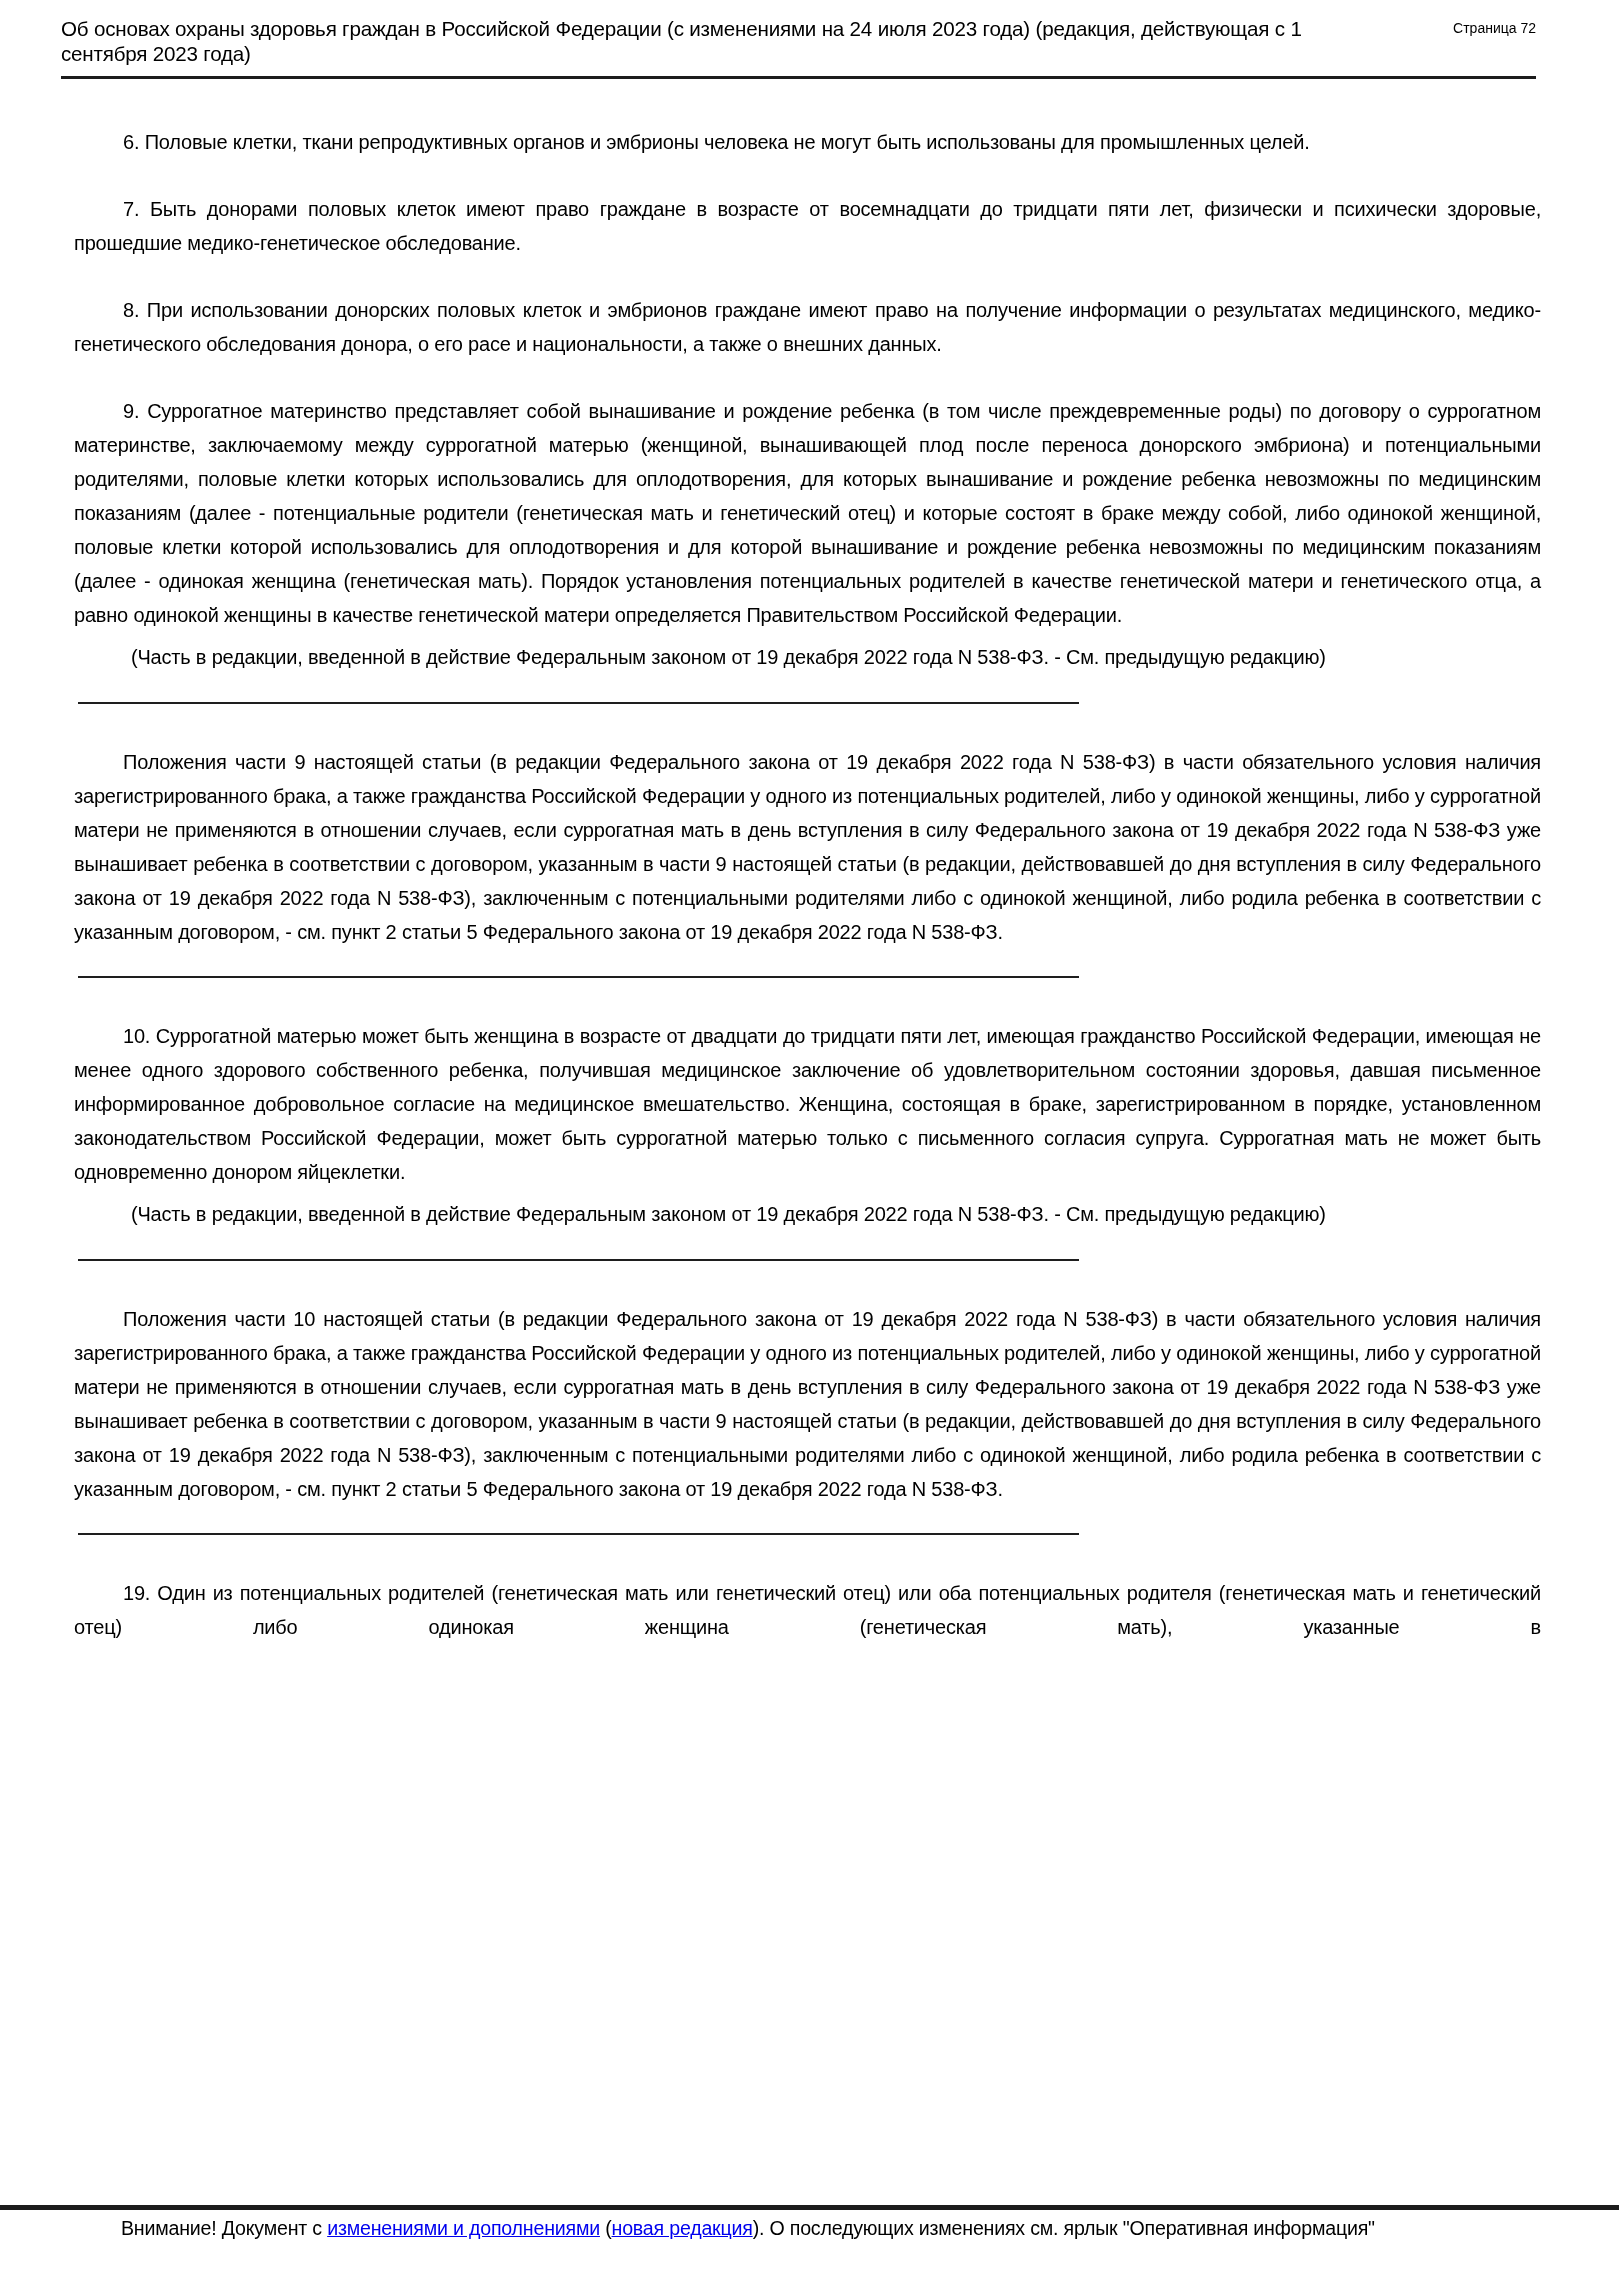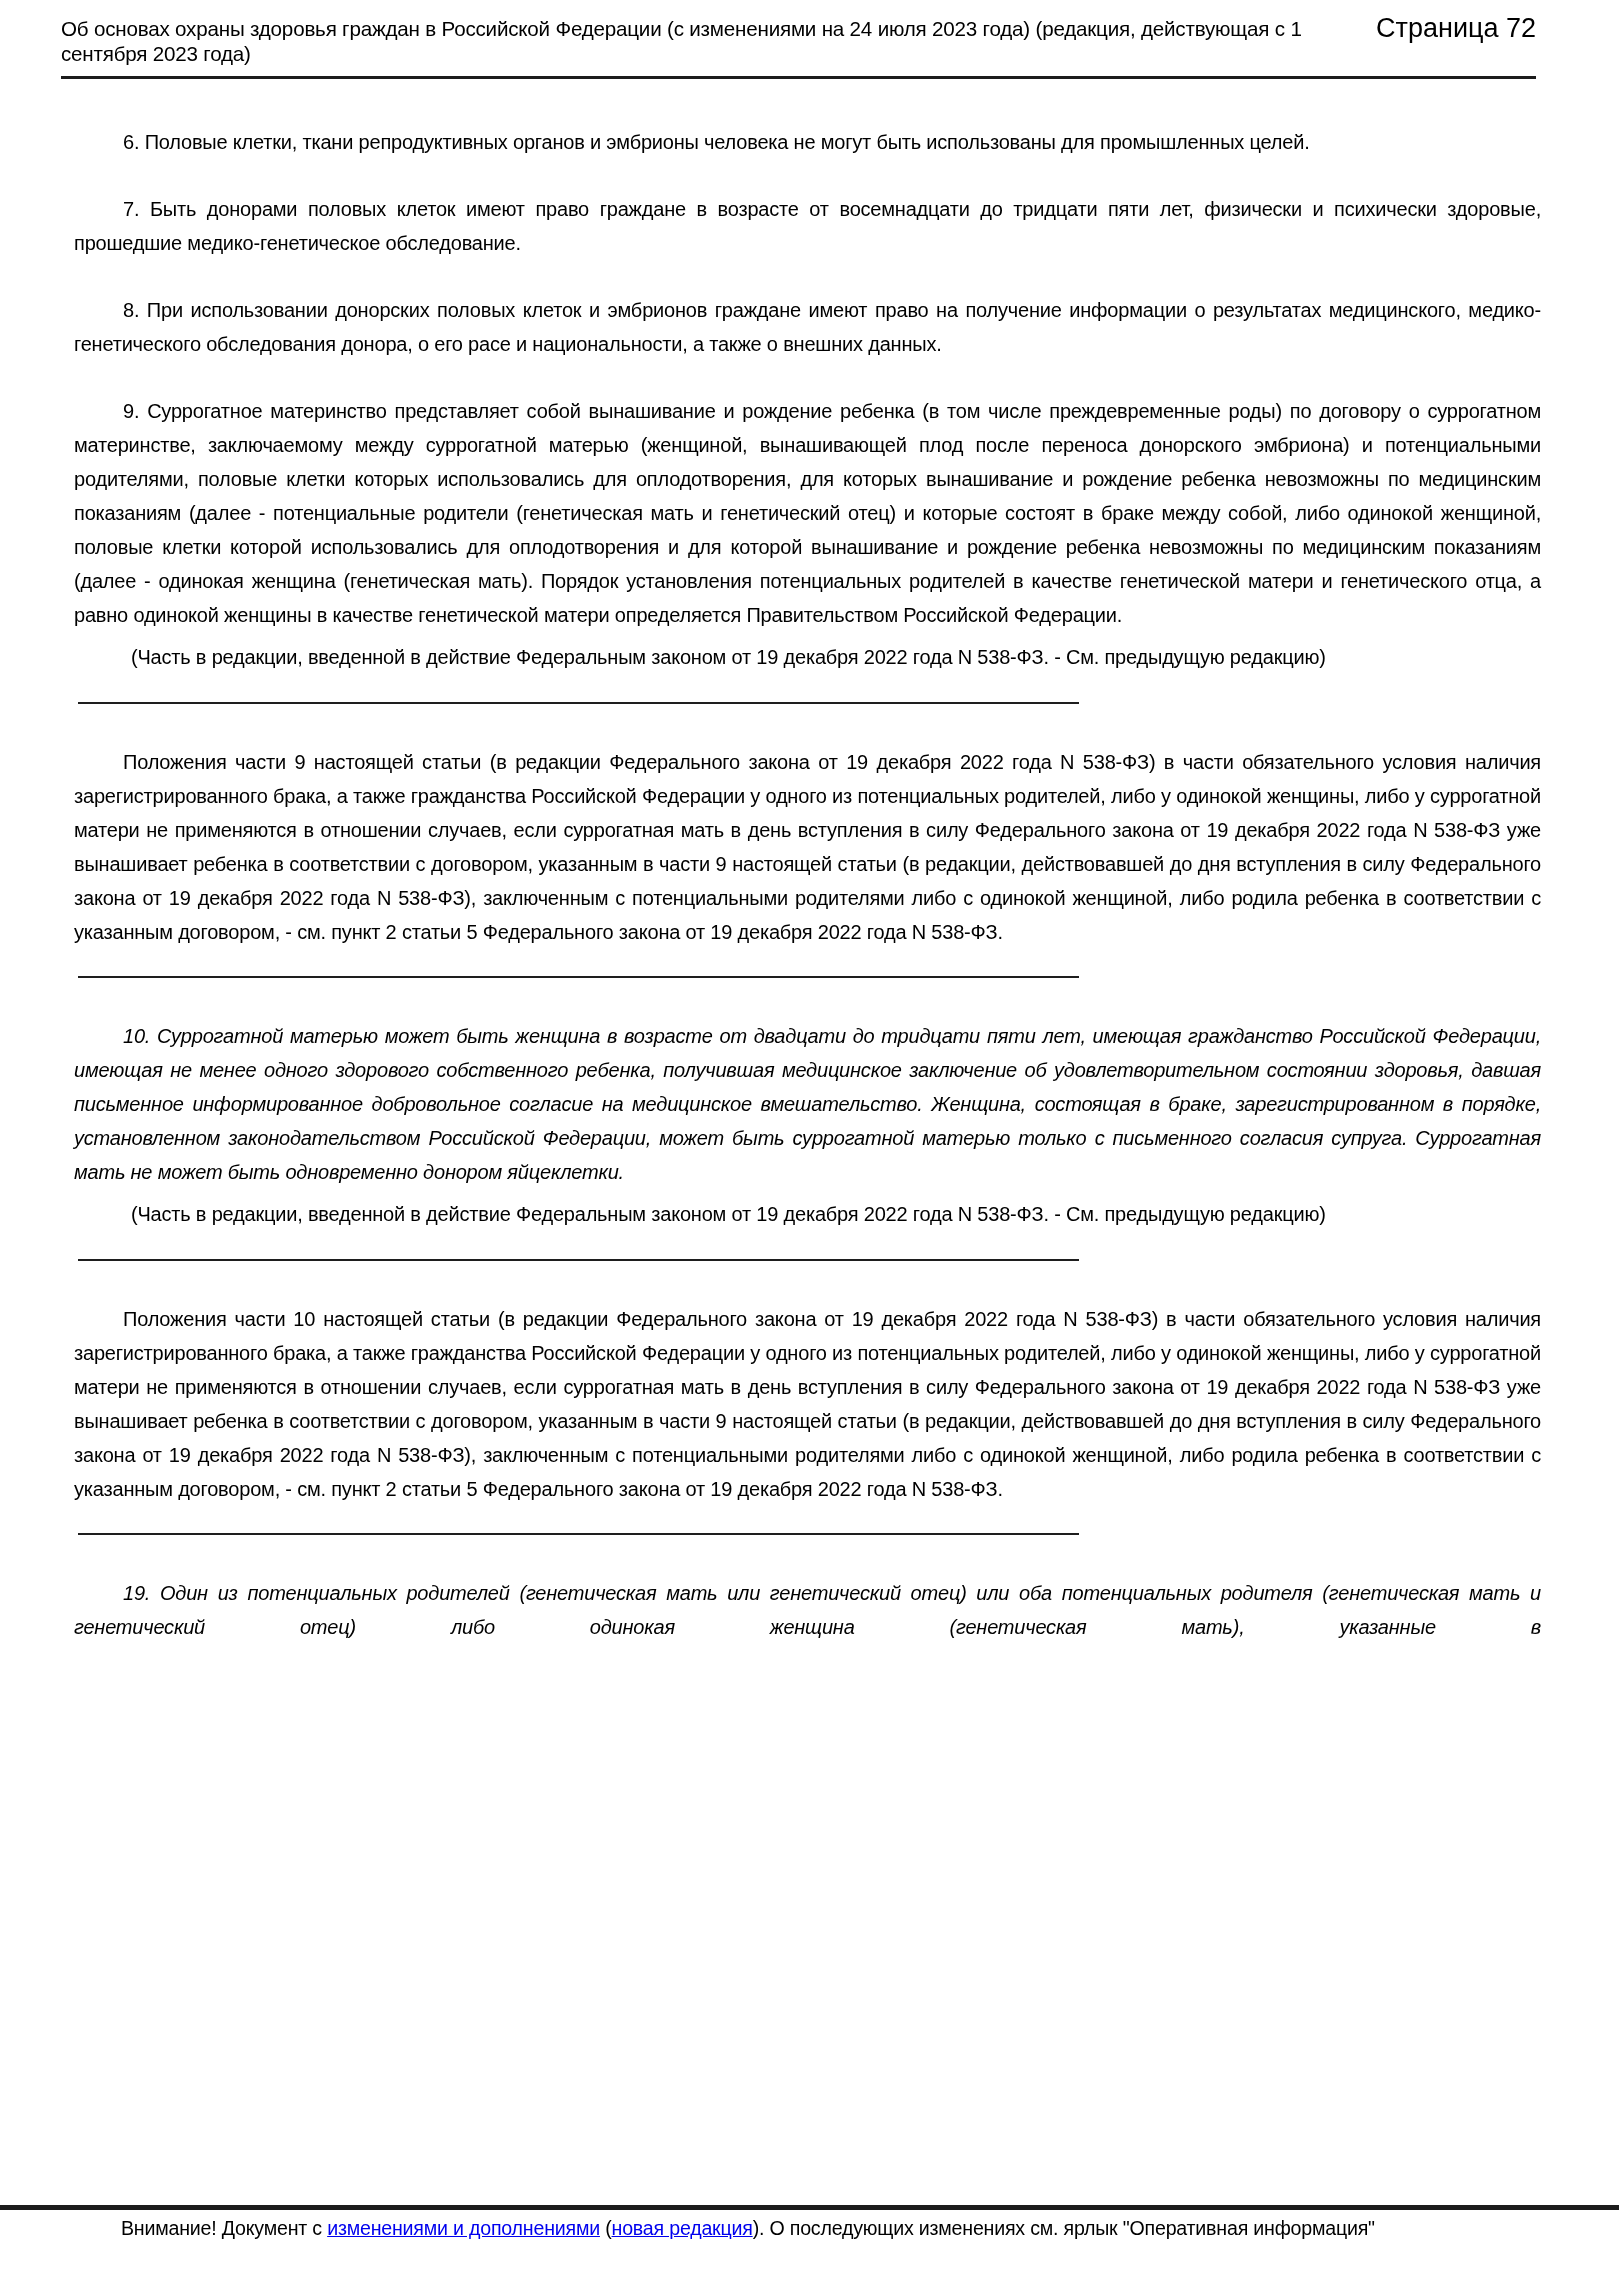--- a/index.html
+++ b/index.html
@@ -13,34 +13,34 @@
     box-sizing:border-box;
   }
   
   .hdr{padding:15.7px 83px 0 61px;}
   .hdr-row{display:flex;justify-content:space-between;align-items:flex-start;}
   .hdr-title{
     font-size:20.6px;line-height:25.5px;
     max-width:1304px;
     letter-spacing:-0.2px;
   }
-  .hdr-page{font-size:27px;line-height:25.5px;white-space:nowrap;}
+  .hdr-page{font-size:14px;line-height:25.5px;white-space:nowrap;}
   .hdr-sub{font-size:20.6px;line-height:25.5px;font-style:italic;letter-spacing:-0.2px;}
   .top-rule{height:2.9px;background:#1c1c1c;margin-top:9.8px;}
   
   .doc{
     padding:46px 78px 0 74px;
     font-size:20px;line-height:34px;
     text-align:justify;
     letter-spacing:-0.2px;
   }
   .para{margin:0 0 33px 0;text-indent:49px;}
   .para.tight{margin-bottom:0;}
   .note{margin:8px;text-indent:49px;}
-  .para.spaced{margin-top:29px;font-style:italic;}
+  .para.spaced{margin-top:29px;}
   .cut{text-align-last:justify;margin-bottom:0;}
   .sep{
     height:0;border:none;
     border-top:2.9px solid #1e1e1e;
     width:1001px;
     margin:27.4px 0 41px 3.9px;
   }
   
   .ftr{
     position:absolute;left:0;right:0;top:2205px;bottom:0;

